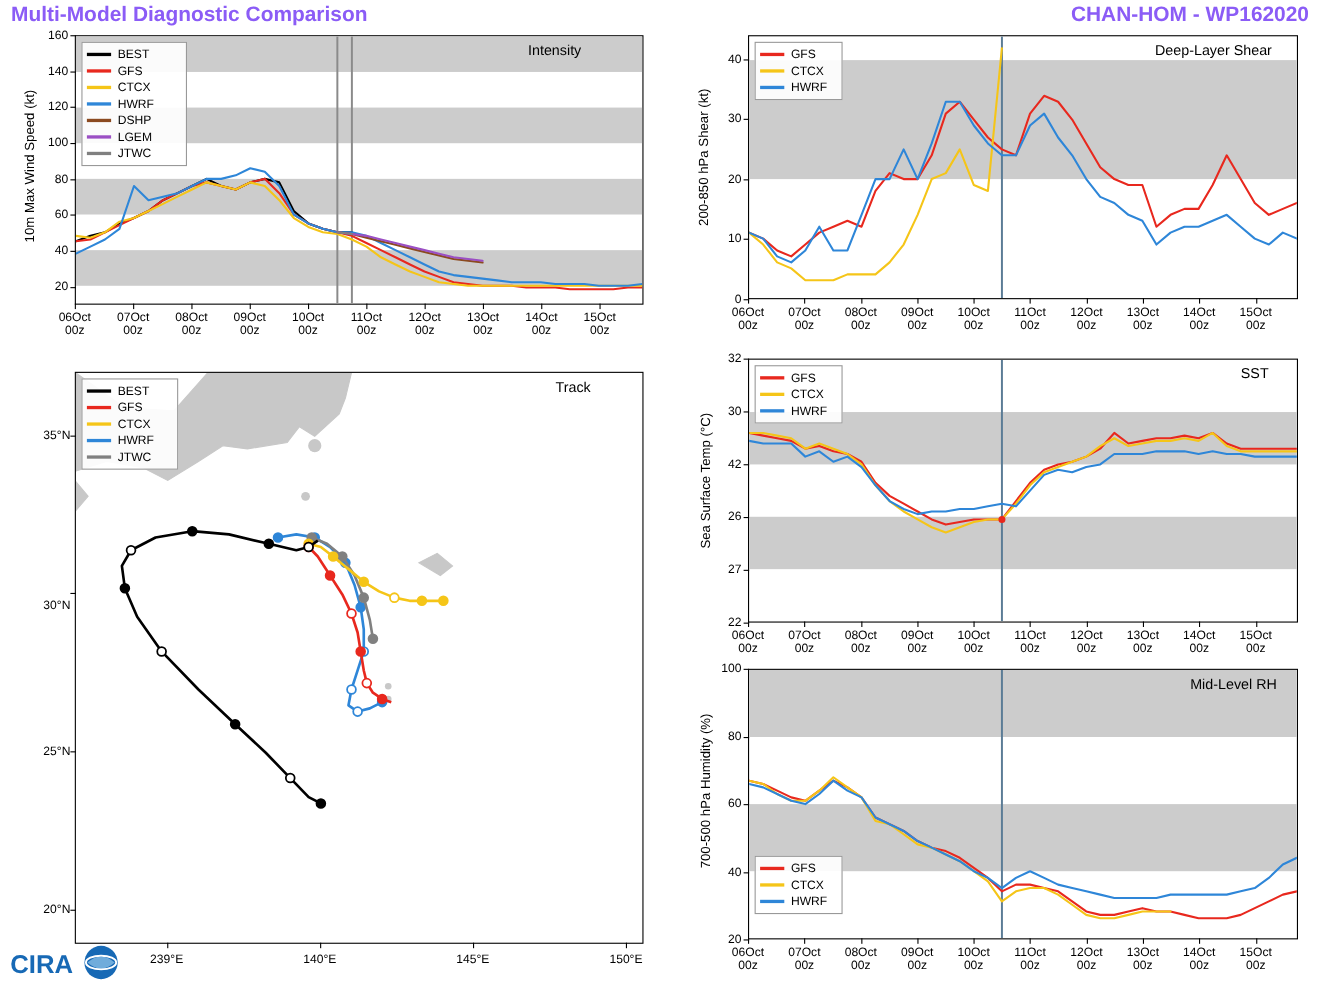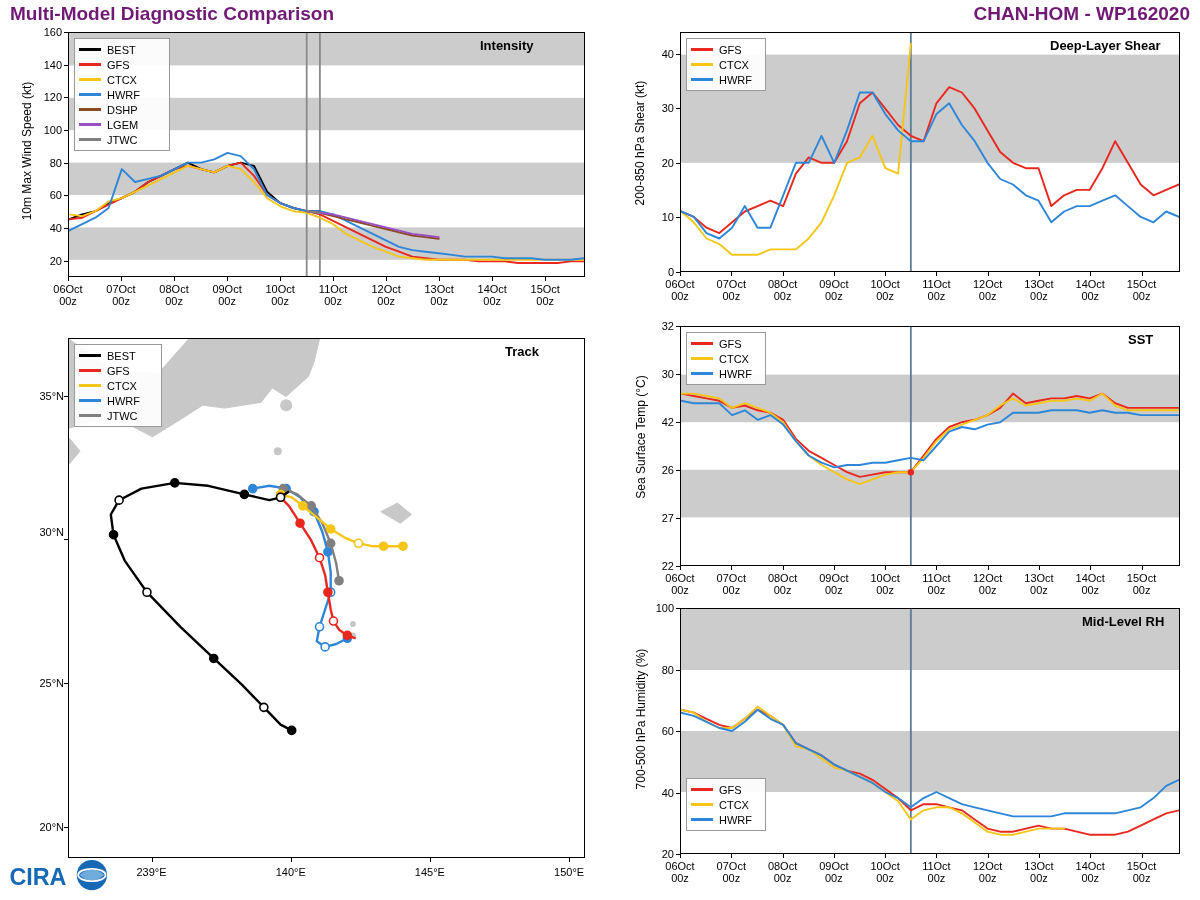--- a/index.html
+++ b/index.html
@@ -1,20 +1,20 @@
 <!DOCTYPE html>
 <html><head>
 <meta charset="utf-8">
 <style>
   html,body{margin:0;padding:0;}
   body{width:1200px;height:900px;background:#ffffff;font-family:"Liberation Sans",sans-serif;position:relative;overflow:hidden;}
   .panel{position:absolute;box-sizing:border-box;}
   .plotbox{position:absolute;border:1px solid #000;background:#fff;box-sizing:border-box;overflow:hidden;}
-  .title-main{position:absolute;font-size:19px;font-weight:bold;color:#701a75;letter-spacing:0px;}
-  .panel-label{position:absolute;font-size:13px;font-weight:bold;color:#000;}
+  .title-main{position:absolute;font-size:19px;font-weight:bold;color:#8b5cf6;letter-spacing:0px;}
+  .panel-label{position:absolute;font-size:13px;font-weight:normal;color:#000;}
   .ytick{position:absolute;font-size:11px;color:#000;text-align:right;transform:translateY(-50%);}
   .xtick{position:absolute;font-size:11px;color:#000;text-align:center;line-height:12px;}
   .vlabel{position:absolute;font-size:12px;color:#000;transform-origin:50% 50%;white-space:nowrap;}
   .legend{position:absolute;border:1px solid #999;background:rgba(255,255,255,0.92);padding:3px 6px 3px 4px;box-sizing:border-box;}
   .legend .row{display:flex;align-items:center;height:15px;}
   .legend .swatch{width:22px;height:3px;margin-right:6px;}
   .legend .lbl{font-size:11px;color:#000;}
   .tickmark{position:absolute;background:#000;}
   svg{display:block;}
   .cira{position:absolute;left:8px;bottom:6px;width:110px;height:38px;}
@@ -189,21 +189,21 @@
       <div class="row">
         <div class="swatch" style="background: rgb(128, 128, 128);"></div>
         <div class="lbl">JTWC</div>
       </div>
     </div>
   <div id="tyt">
       <div class="ytick" style="left: 10px; top: 497.222px; width: 54px;">20°N</div>
       <div class="tickmark" style="left: 64px; top: 497.222px; width: 5px; height: 1px;"></div>
       <div class="ytick" style="left: 10px; top: 353.333px; width: 54px;">25°N</div>
       <div class="tickmark" style="left: 64px; top: 353.333px; width: 5px; height: 1px;"></div>
-      <div class="ytick" style="left: 10px; top: 202px; width: 54px; text-align: right;">30°N</div>
+      <div class="ytick" style="left: 10px; top: 221px; width: 54px; text-align: right;">30°N</div>
       <div class="tickmark" style="left: 64px; top: 209.444px; width: 5px; height: 1px;"></div>
       <div class="ytick" style="left: 10px; top: 65.5556px; width: 54px;">35°N</div>
       <div class="tickmark" style="left: 64px; top: 65.5556px; width: 5px; height: 1px;"></div>
     </div>
   <div id="txt">
       <div class="xtick" style="left: 121.514px; top: 536px; width: 60px;">239°E</div>
       <div class="tickmark" style="left: 151.514px; top: 527px; width: 1px; height: 5px;"></div>
       <div class="xtick" style="left: 260.703px; top: 536px; width: 60px;">140°E</div>
       <div class="tickmark" style="left: 290.703px; top: 527px; width: 1px; height: 5px;"></div>
       <div class="xtick" style="left: 399.892px; top: 536px; width: 60px;">145°E</div>

